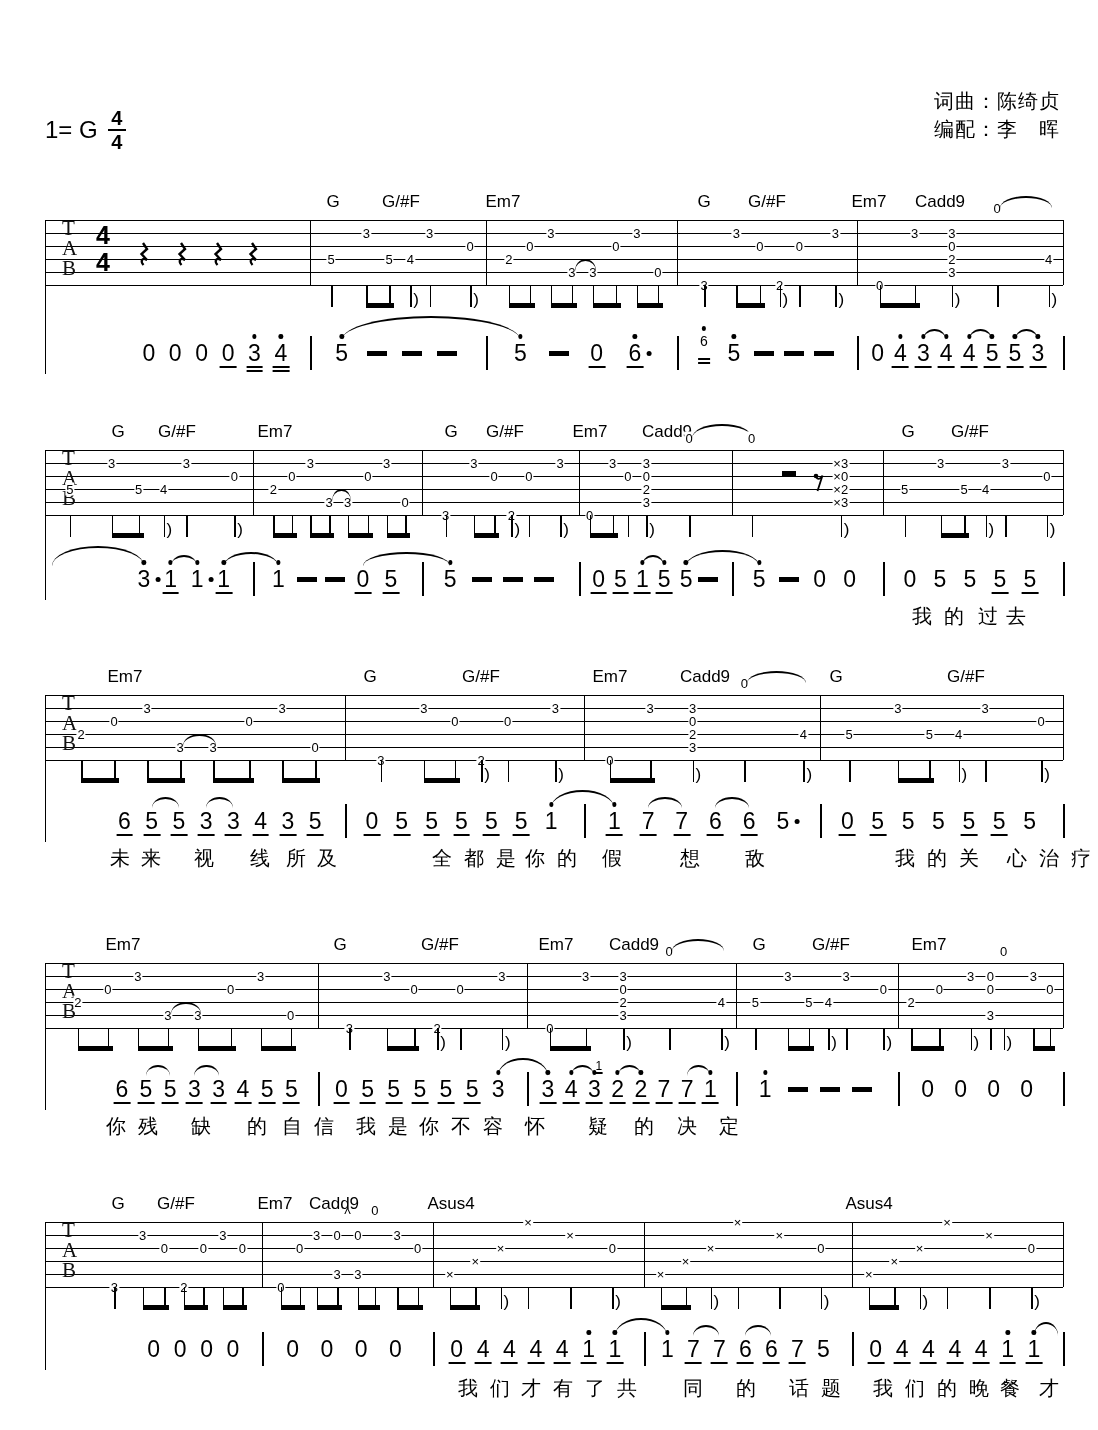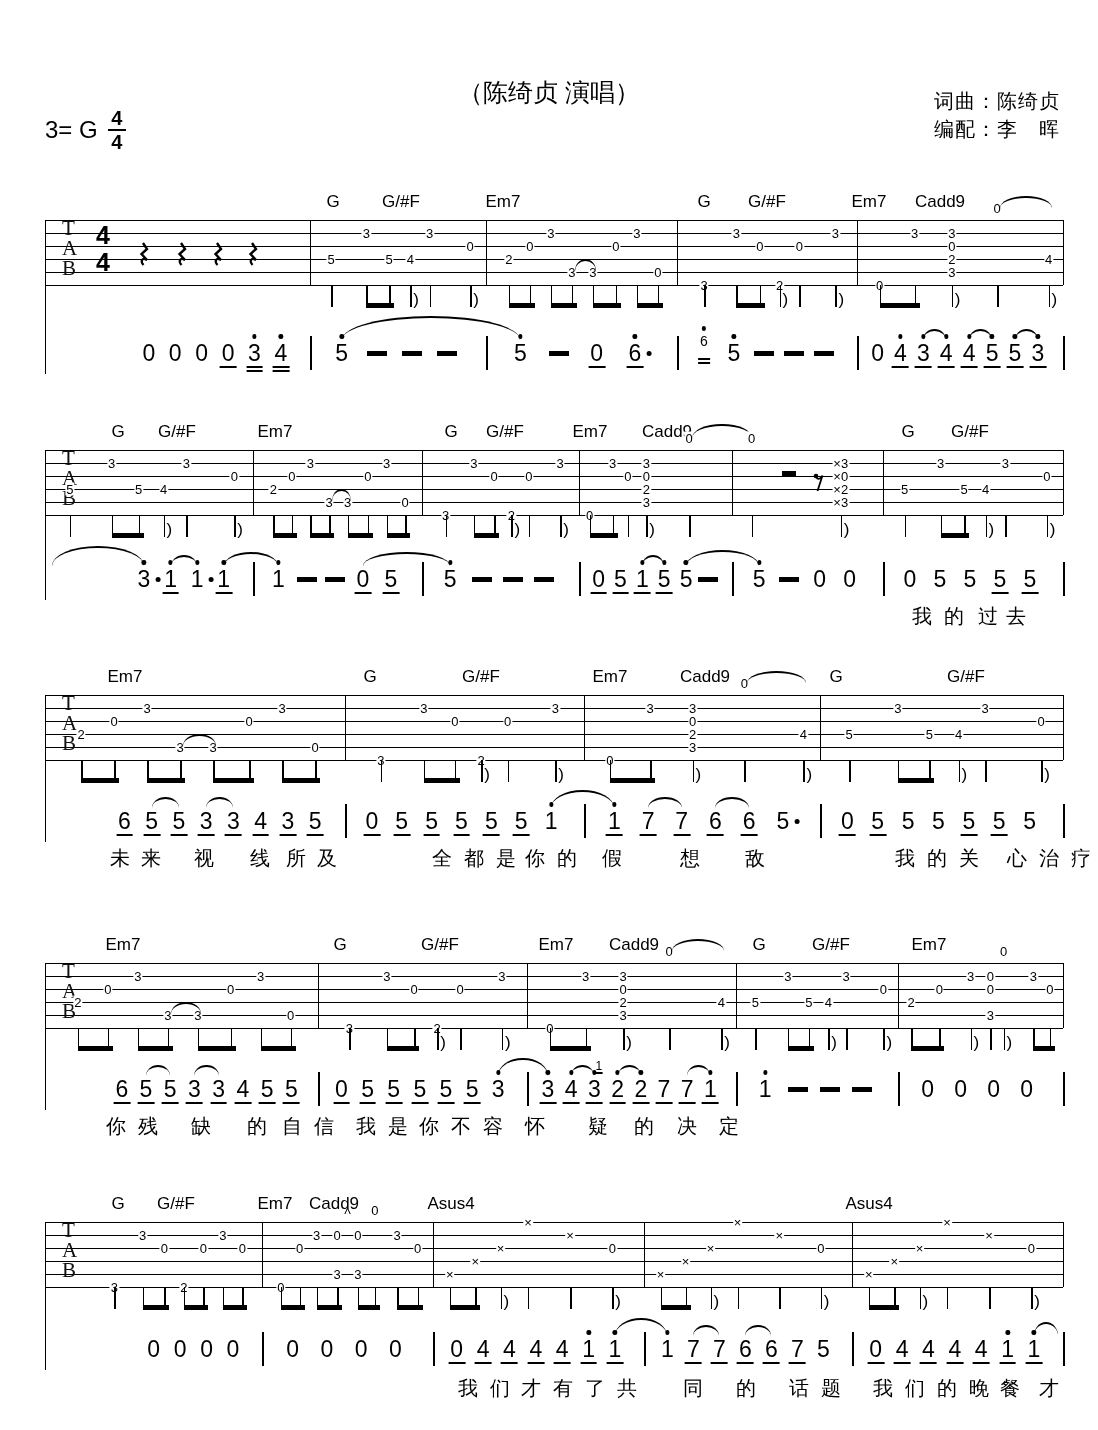--- a/index.html
+++ b/index.html
@@ -33,25 +33,24 @@
   .jul{position:absolute;left:-2px;right:-2px;height:2px;background:#000;}
   .jga{position:absolute;font-size:12px;top:-18px;left:60%;border-bottom:2px solid #000;}
   .lyr{font-size:20px;transform:translateX(-50%);white-space:nowrap;}
   .hat{font-size:14px;transform:translateX(-50%);line-height:1;}
   .halfrest{background:#000;height:5px;width:14px;}
 </style>
 </head>
 <body>
 
 <div id="page">
-  <div class="abs" id="subtitle">（陈绮贞 演唱）</div>
   <div class="abs credit" id="credit1">词曲：陈绮贞</div>
   <div class="abs credit" id="credit2">编配：李　晖</div>
   <div class="abs" id="keysig">
-    <span>3= G</span>
+    <span>1= G</span>
     <span class="ts">
       <span>4</span>
       <span class="tsbar"></span>
       <span>4</span>
     </span>
   </div>
   <div class="abs" id="sheet" style="left:0;top:0;width:1098px;height:1430px;">
       <div class="abs sline" style="left: 45px; top: 220px; width: 1018px;"></div>
       <div class="abs sline" style="left: 45px; top: 233px; width: 1018px;"></div>
       <div class="abs sline" style="left: 45px; top: 246px; width: 1018px;"></div>

